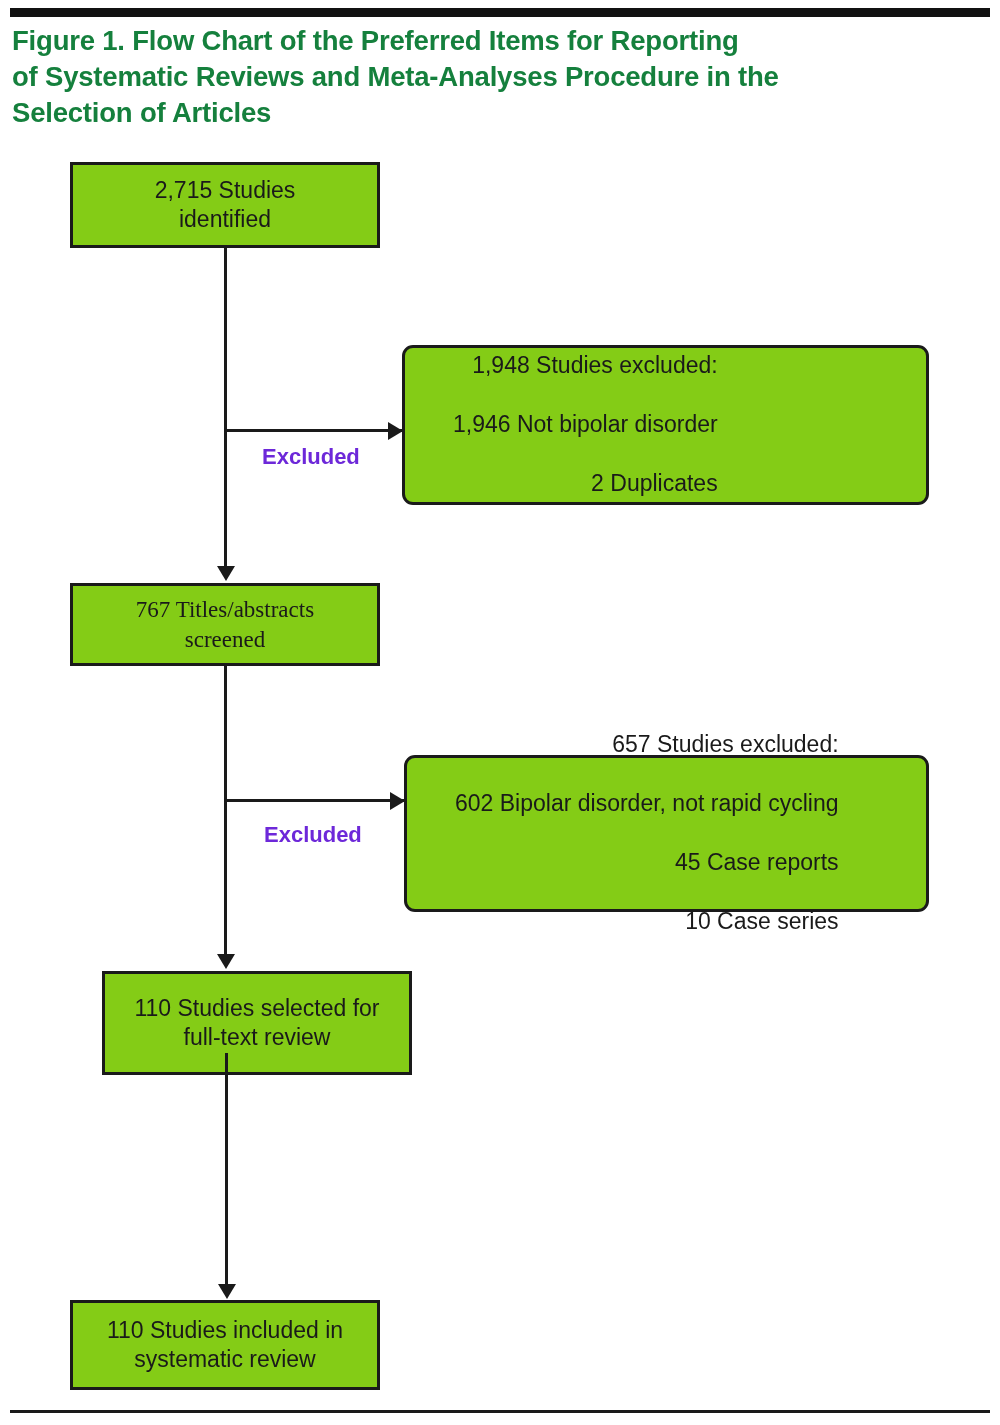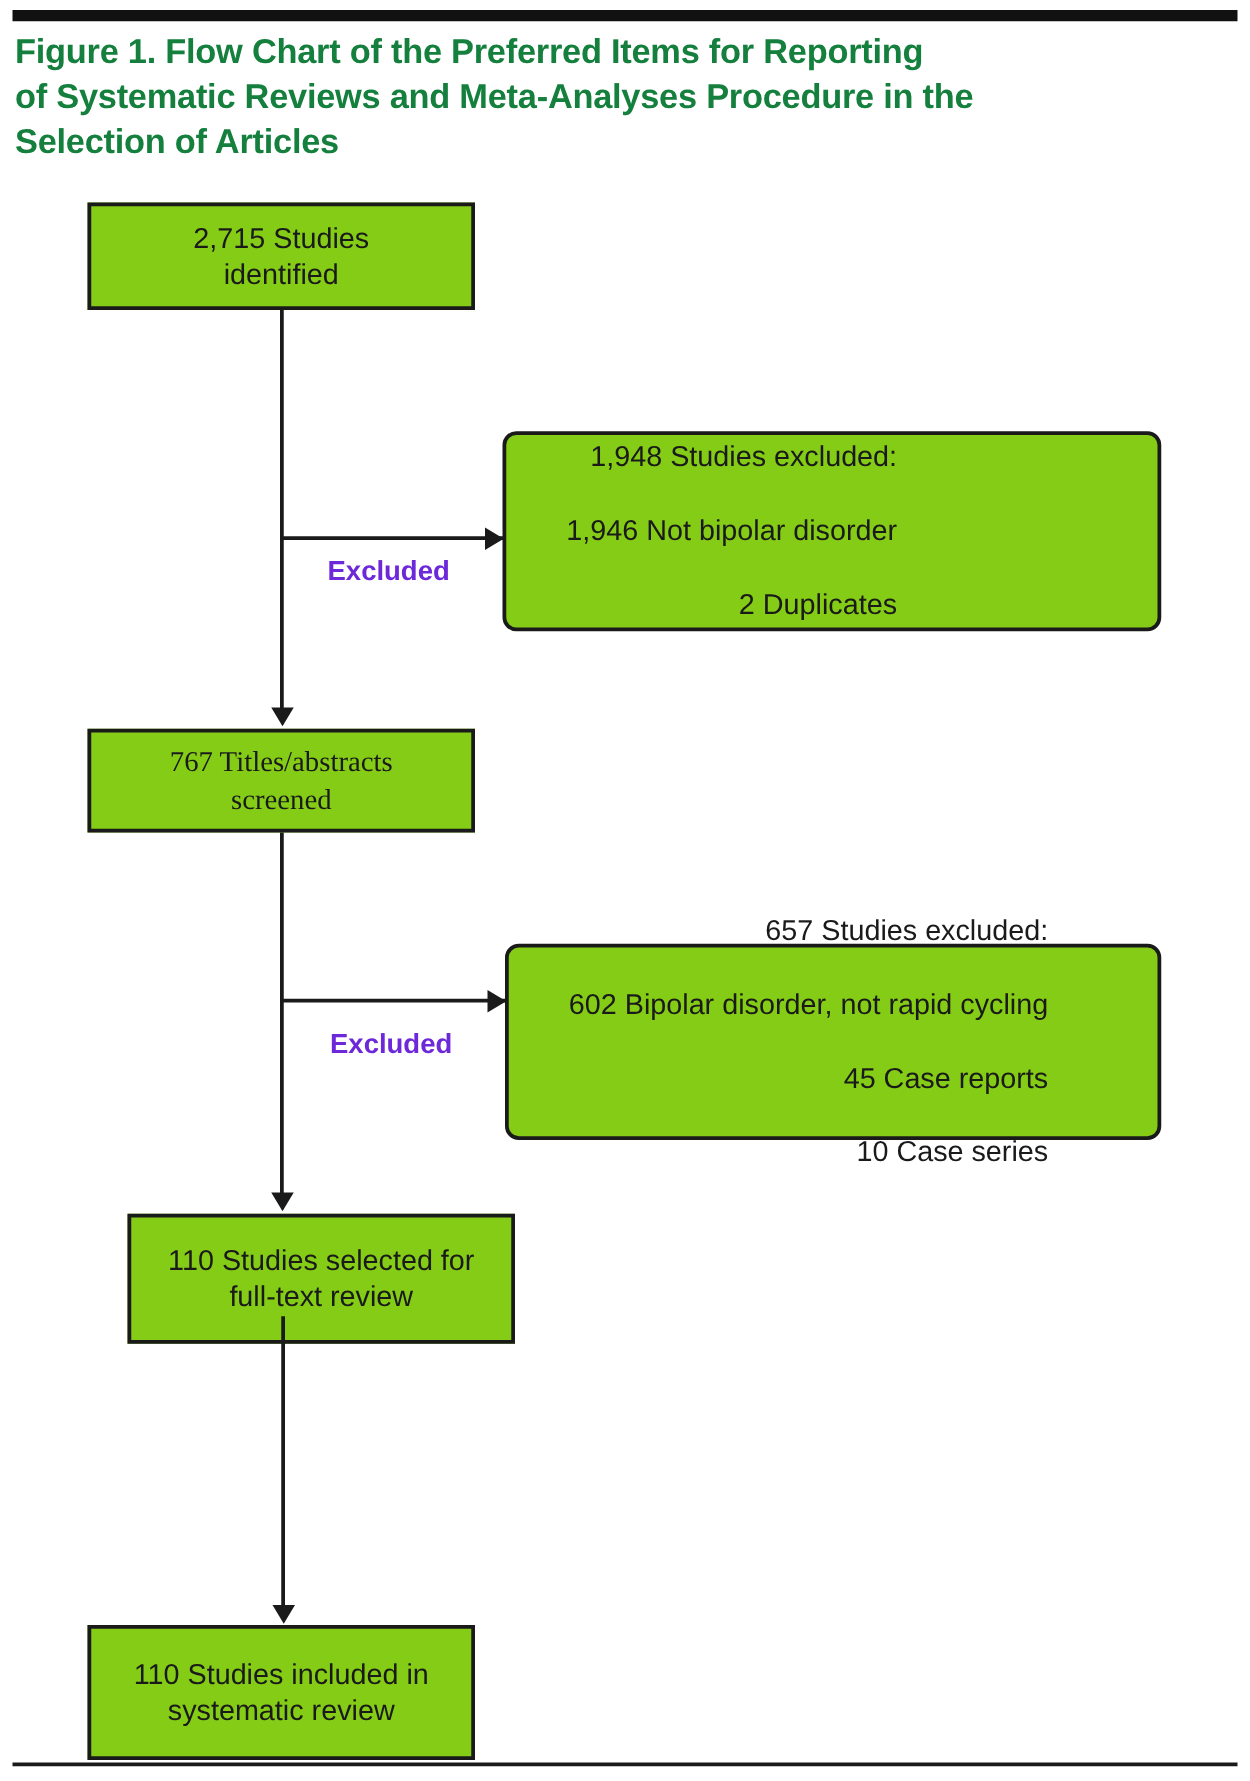--- a/index.html
+++ b/index.html
@@ -179,20 +179,20 @@
   </div>
 
   <div class="flow-box centered" style="left:70px; top:971px; width:310px; height:104px;margin-left:32px;">
     <span class="box-text">110 Studies selected for
 full-text review</span>
   </div>
 
   <div class="v-line" style="left:225px; top:1053px; height:233px;"></div>
   <div class="arrow-down" style="left:218px; top:1284px;"></div>
 
-  <div class="flow-box centered" style="left:70px; top:1300px; width:310px; height:108px;">
+  <div class="flow-box centered" style="left:70px; top:1300px; width:310px; height:90px;">
     <span class="box-text">110 Studies included in
 systematic review</span>
   </div>
 
   <div class="rule-bottom"></div>
 
 </div>
 
 </body></html>

